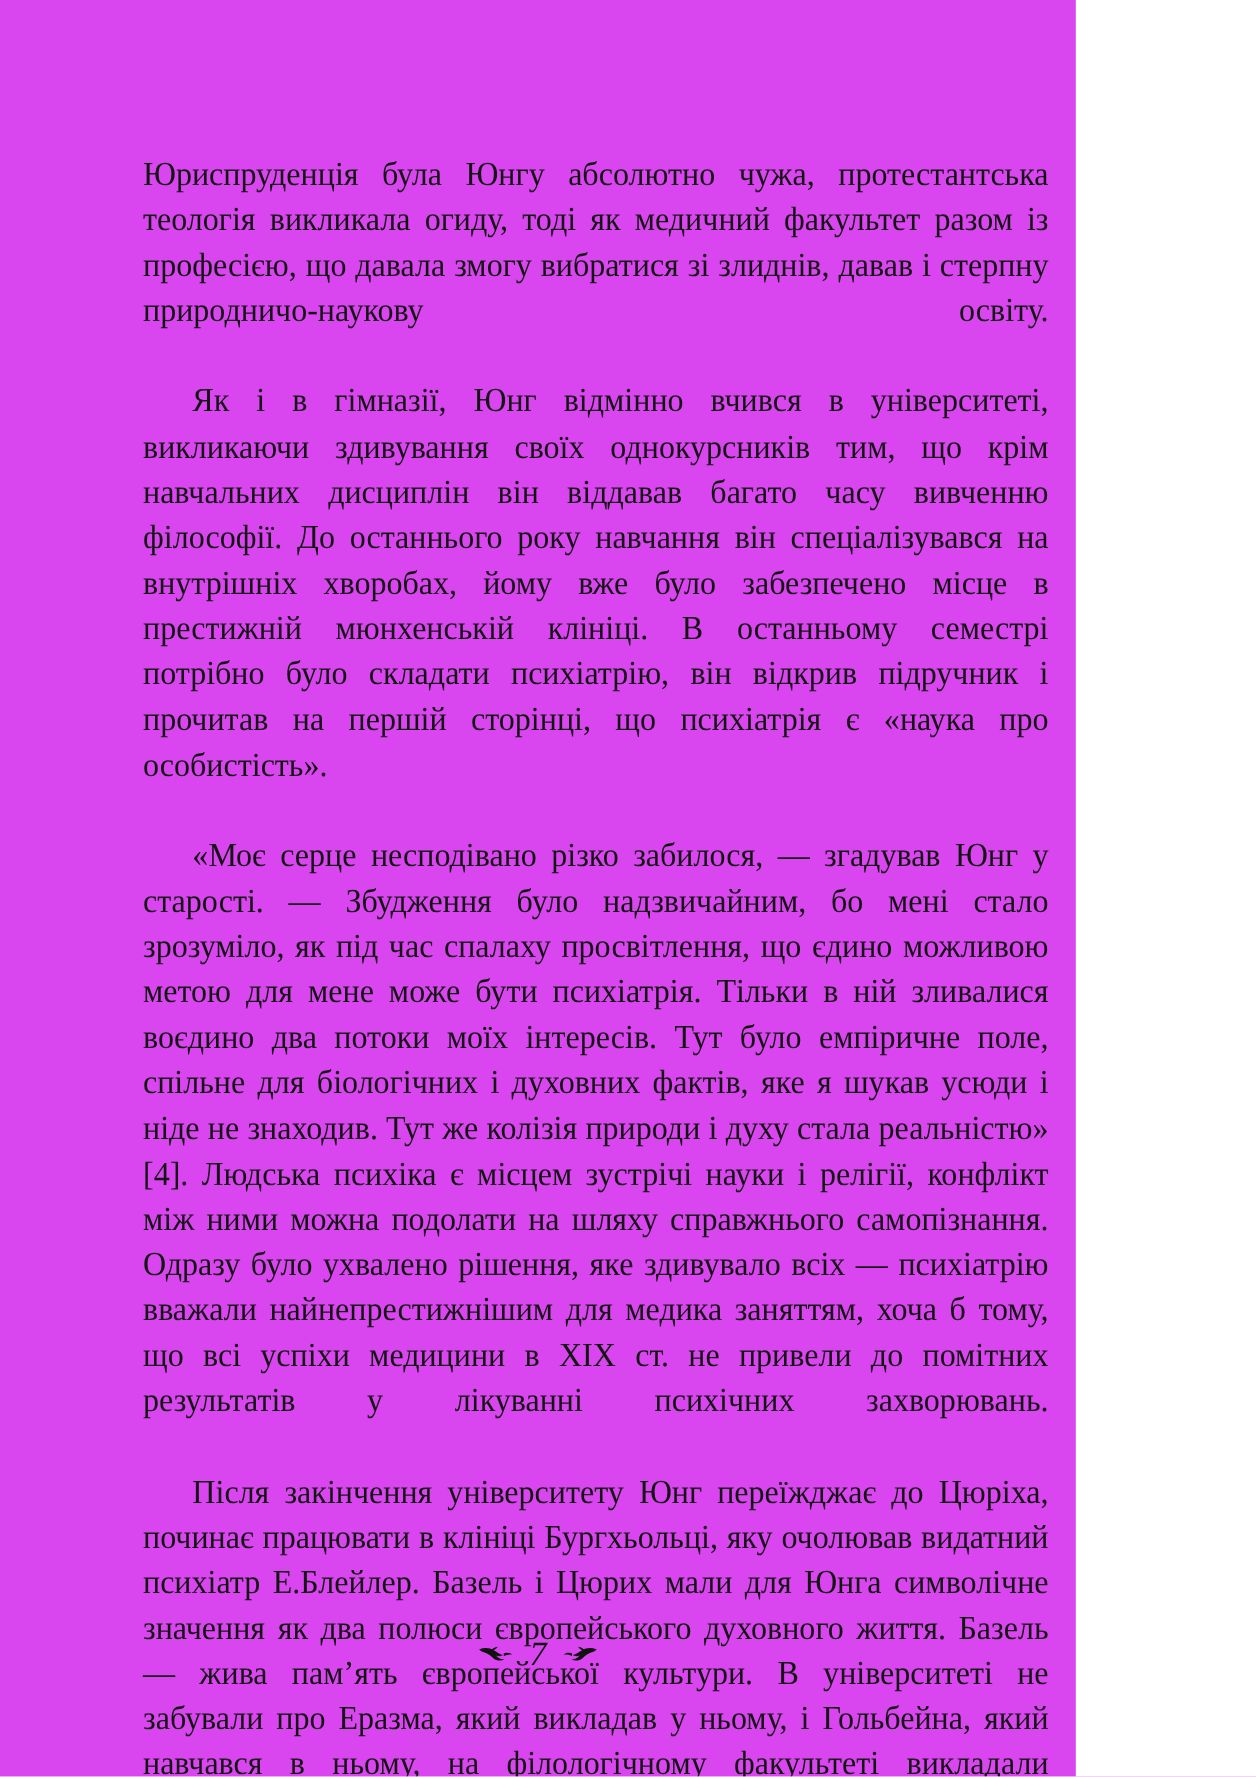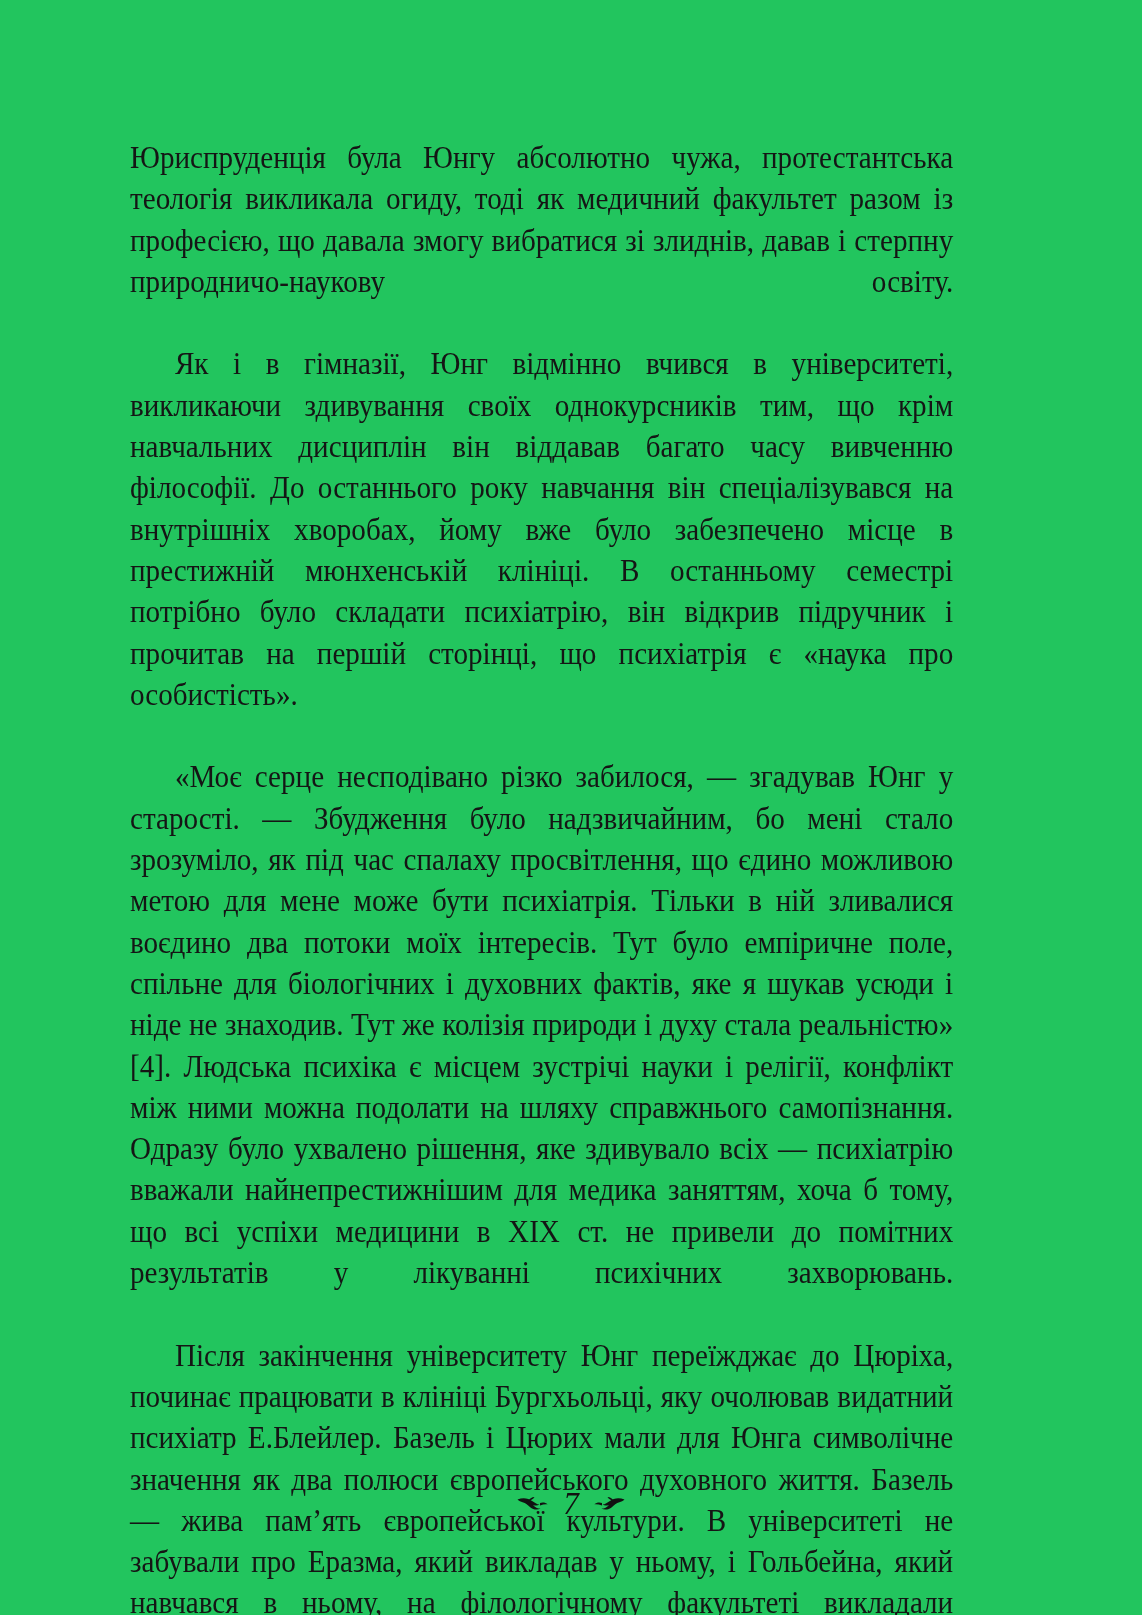--- a/index.html
+++ b/index.html
@@ -4,23 +4,23 @@
 <title>Book page 7</title>
 <style>
   html, body {
     margin: 0;
     padding: 0;
     background: #ffffff;
   }
 
   .page {
     position: relative;
-    width: 1142px;
+    width: 978px;
     height: 1615px;
-    background: #22c55e;
+    background: #d946ef;
     box-sizing: border-box;
     overflow: hidden;
   }
 
   .text-column {
     position: absolute;
     left: 130px;
     top: 138px;
     width: 862px;
     font-family: "Liberation Serif", "DejaVu Serif", serif;

